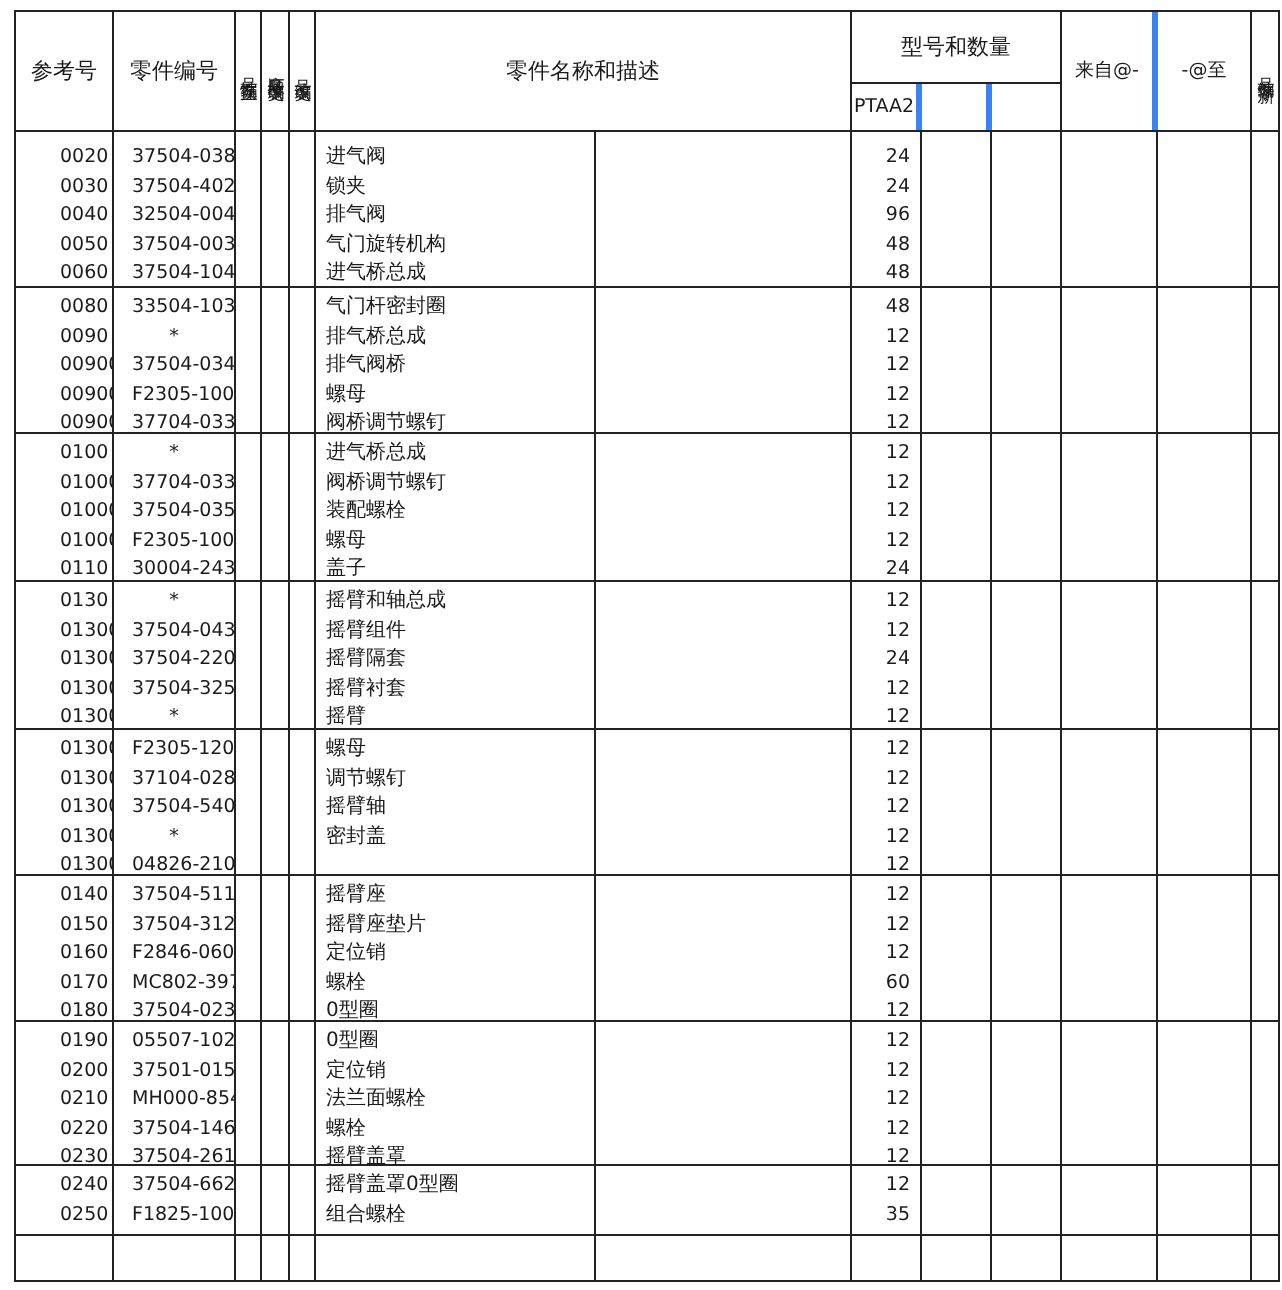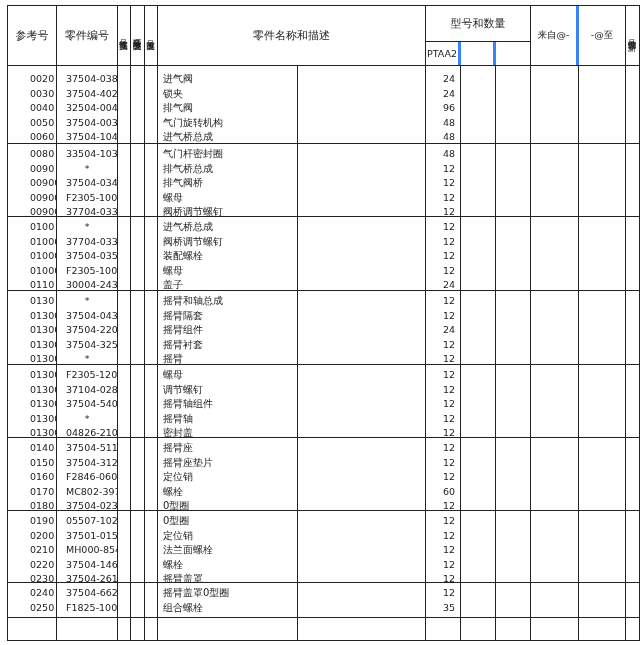--- a/index.html
+++ b/index.html
@@ -225,22 +225,22 @@
           <div class="line">37504-04300</div>
           <div class="line">37504-22021</div>
           <div class="line">37504-32500</div>
           <div class="line star">*</div>
         </div>
         <div class="col c-n1"></div>
         <div class="col c-n2"></div>
         <div class="col c-n3"></div>
         <div class="col c-name name">
           <div class="line">摇臂和轴总成</div>
+          <div class="line">摇臂组件</div>
           <div class="line">摇臂隔套</div>
-          <div class="line">摇臂组件</div>
           <div class="line">摇臂衬套</div>
           <div class="line">摇臂</div>
         </div>
         <div class="col c-note note">
           <div class="line"></div>
           <div class="line"></div>
           <div class="line"></div>
           <div class="line"></div>
           <div class="line"></div>
         </div>
@@ -270,21 +270,20 @@
           <div class="line">37504-54012</div>
           <div class="line star">*</div>
           <div class="line">04826-21000</div>
         </div>
         <div class="col c-n1"></div>
         <div class="col c-n2"></div>
         <div class="col c-n3"></div>
         <div class="col c-name name">
           <div class="line">螺母</div>
           <div class="line">调节螺钉</div>
-          <div class="line">摇臂轴组件</div>
           <div class="line">摇臂轴</div>
           <div class="line">密封盖</div>
         </div>
         <div class="col c-note note">
           <div class="line"></div>
           <div class="line"></div>
           <div class="line"></div>
           <div class="line"></div>
           <div class="line"></div>
         </div>

